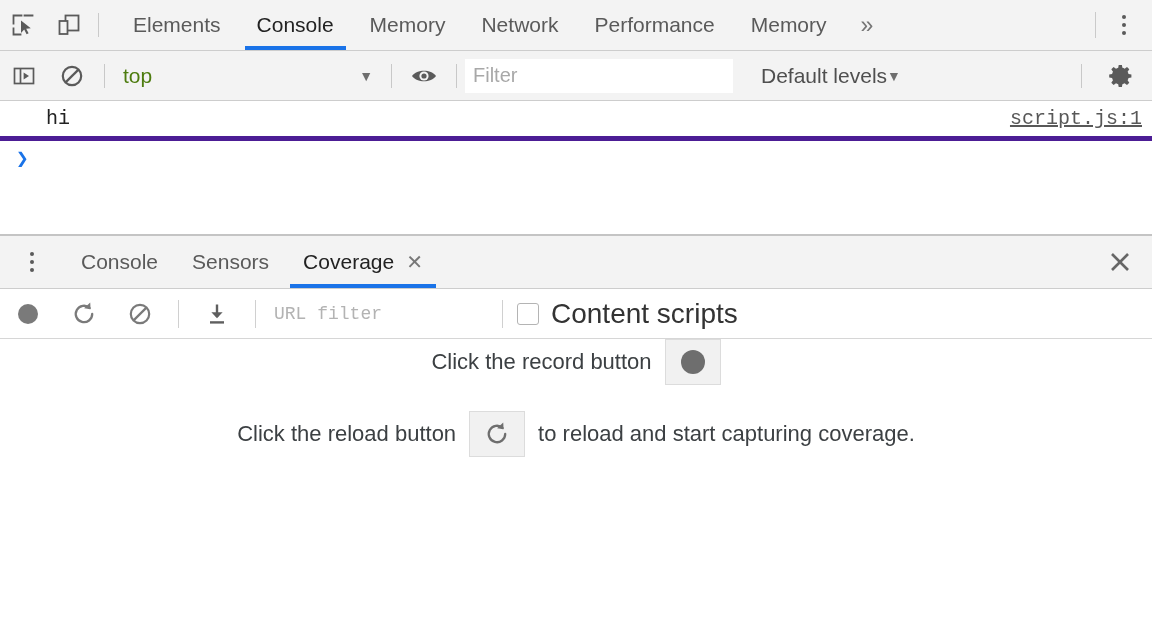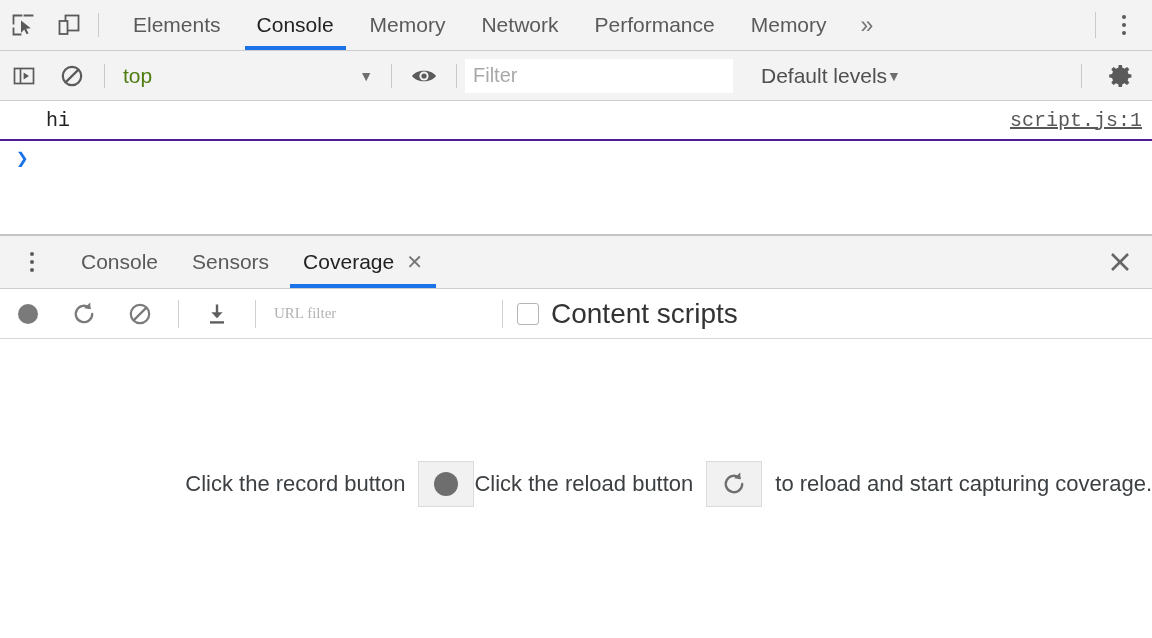--- a/index.html
+++ b/index.html
@@ -105,21 +105,21 @@
   .console-body {
     flex: 0 0 auto;
     background: #ffffff;
     height: 134px;
     display: flex; flex-direction: column;
     border-bottom: 1px solid #c4c4c4;
   }
   .msg-row {
     display: flex; align-items: center;
     height: 40px;
-    border-bottom: 2px solid #4c1d95;
+    border-bottom: 5px solid #4c1d95;
     padding: 0 10px 0 46px;
   }
   .msg-text {
     font-family: "Liberation Mono", monospace;
     font-size: 20px; color: #222;
     flex: 1 1 auto;
   }
   .msg-link {
     font-family: "Liberation Mono", monospace;
     font-size: 20px; color: #585858;
@@ -183,37 +183,38 @@
   }
   .cov-btn {
     width: 56px; height: 50px;
     display: flex; align-items: center; justify-content: center;
     cursor: pointer;
   }
   .cov-sep { width: 1px; height: 28px; background: #d0d0d0; margin: 0 10px; }
   .url-filter {
     width: 226px; height: 40px;
     border: none; outline: none; background: transparent;
-    font-size: 15px; color: #ef4444;
+    font-size: 18px; color: #ef4444;
     padding: 0 8px;
-    font-family: Liberation Serif, serif;
+    font-family: Liberation Mono, monospace;
   }
   .url-filter::placeholder { color: #b3b3b3; }
   .cs-wrap { display: flex; align-items: center; gap: 12px; padding-left: 4px; cursor: pointer; }
   .cs-box {
     width: 22px; height: 22px;
     border: 1px solid #b4b4b4; border-radius: 3px; background: #fff;
   }
   .cs-label { font-size: 28px; color: #333; }
 
   
   .cov-body {
     flex: 1 1 auto;
-    display: flex; 
-    align-items: center; justify-content: flex-end;
+    display: flex; flex-direction: column;
+    align-items: center; justify-content: flex-start;
+    gap: 26px;
     background: #ffffff;
     padding-bottom: 10px;
   }
   .hint-line {
     display: flex; align-items: center;
     font-size: 22px; color: #3c4043;
     gap: 13px;
   }
   .inline-btn {
     width: 56px; height: 46px;

